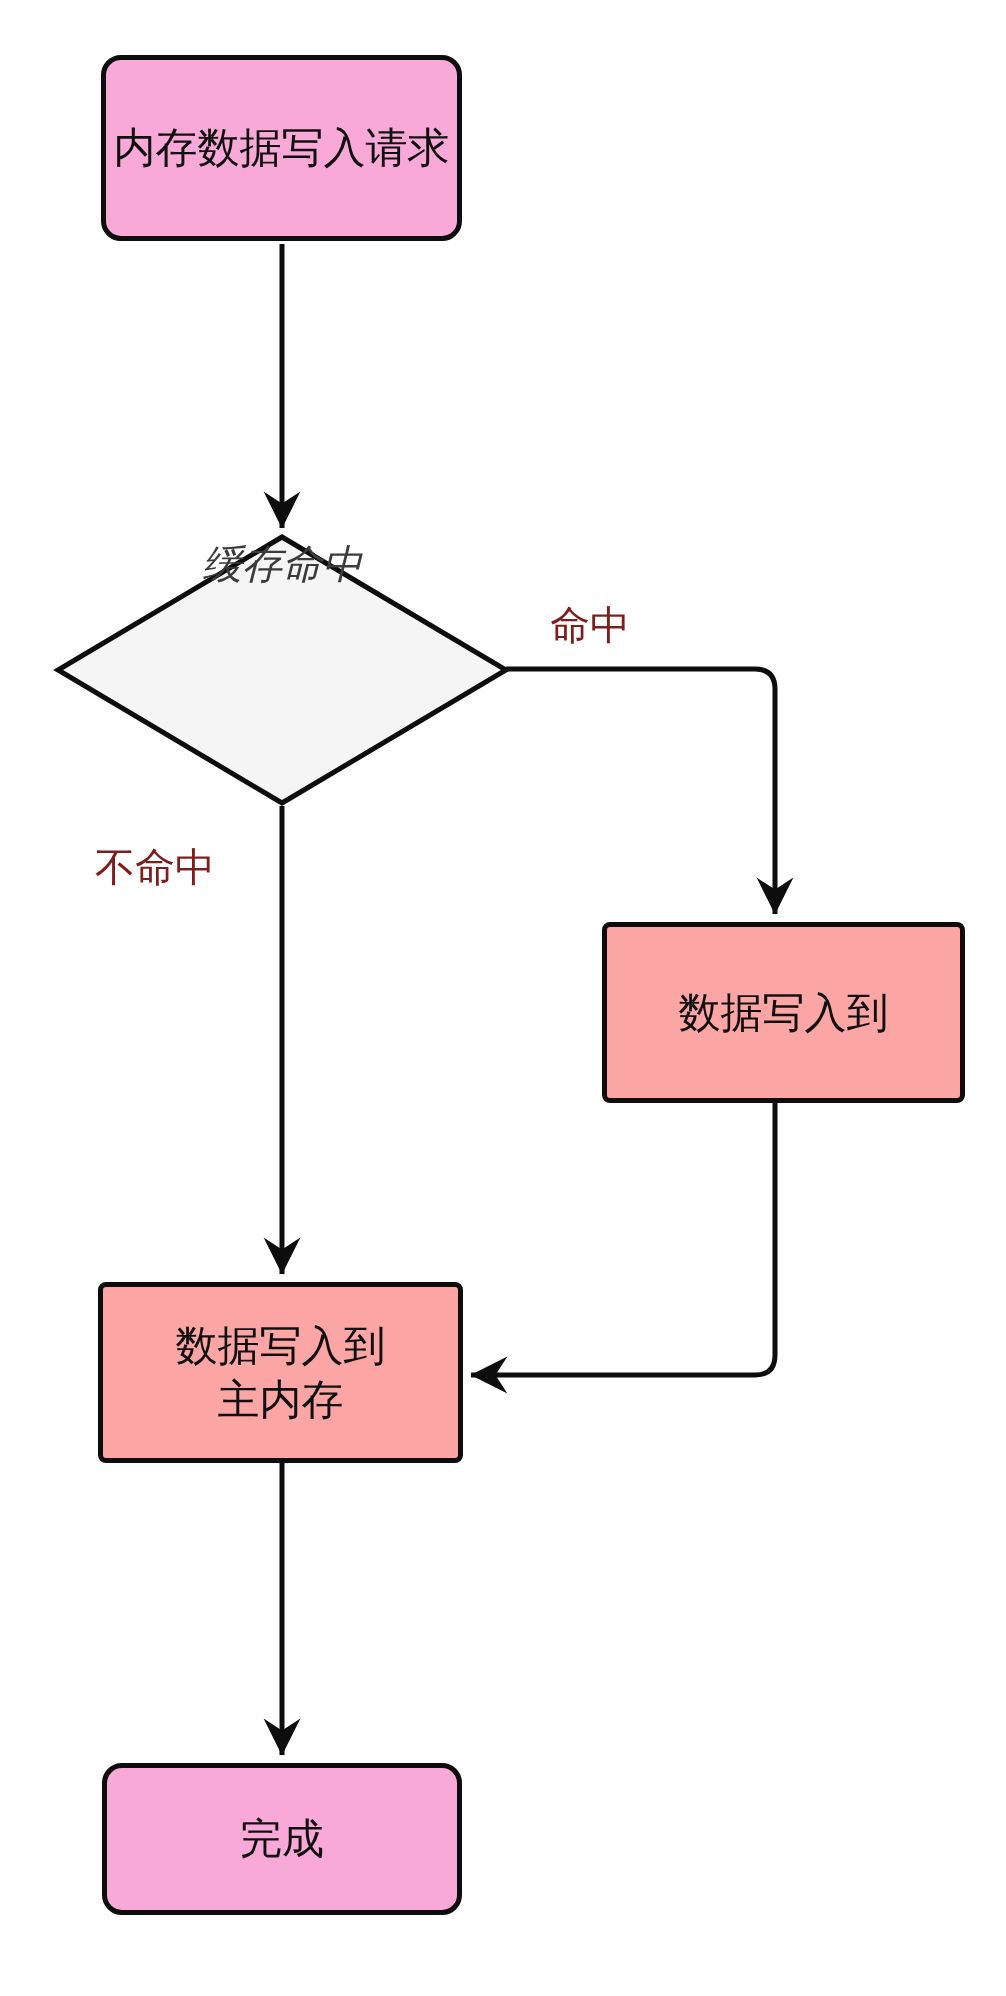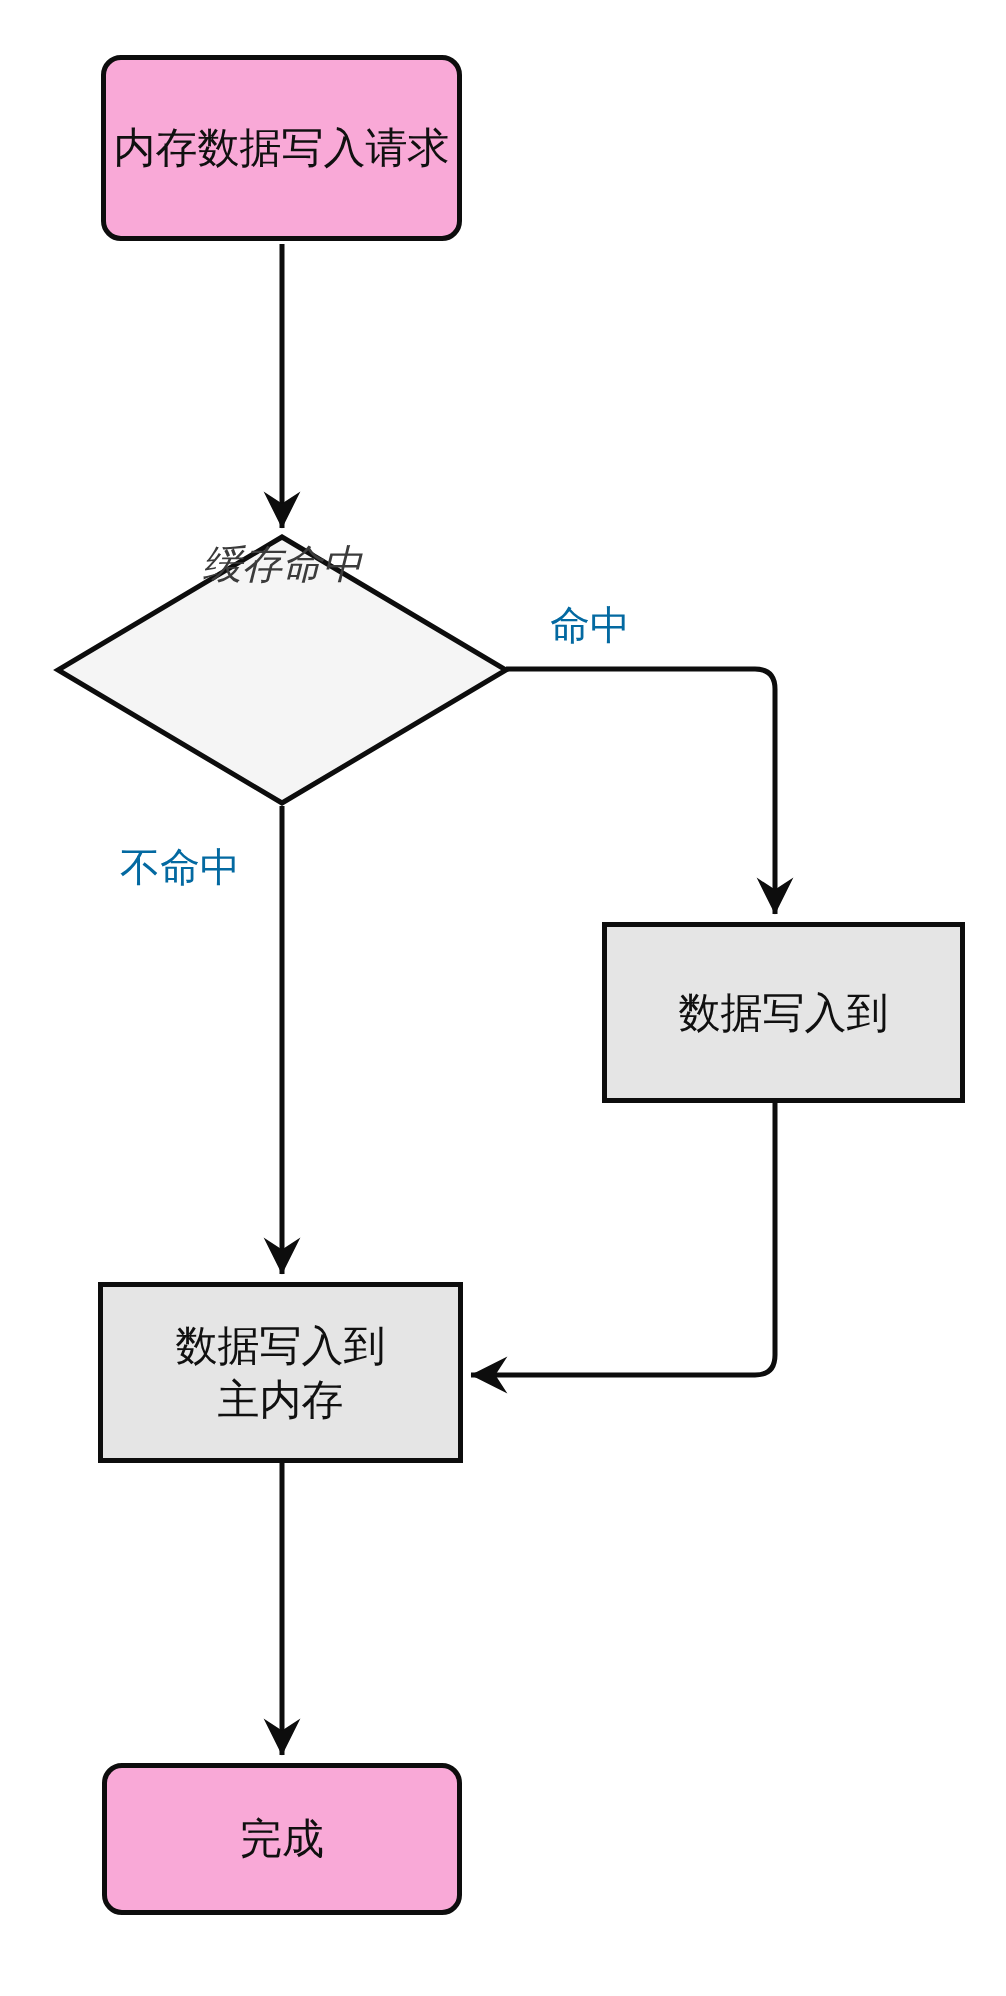--- a/index.html
+++ b/index.html
@@ -34,22 +34,22 @@
     color: #101010;
     font-size: 42px;
     font-weight: 500;
     line-height: 54px;
   }
   .terminator {
     background: #f9a9d7;
     border-radius: 20px;
   }
   .process {
-    background: #e5e5e5;
-    border-radius: 0;
+    background: #fca5a5;
+    border-radius: 8px;
   }
   .node-start   { left: 101px; top: 55px;   width: 361px; height: 186px; }
   .node-cache   { left: 602px; top: 922px;  width: 363px; height: 181px; }
   .node-main    { left: 98px;  top: 1282px; width: 365px; height: 181px; }
   .node-end     { left: 102px; top: 1763px; width: 360px; height: 152px; }
   .decision-label {
     position: absolute;
     left: 58px;
     top: 537px;
     width: 448px;
@@ -59,25 +59,25 @@
     justify-content: center;
     font-size: 40px;
     font-weight: 500;
     color: #3b3b3b;
     font-style: italic;
   }
   .edge-label {
     position: absolute;
     font-size: 40px;
     font-weight: 500;
-    color: #0369a1;
+    color: #7f1d1d;
     white-space: nowrap;
   }
   .edge-label-hit  { left: 550px; top: 598px; }
-  .edge-label-miss { left: 95px;  top: 840px; margin-left: 25px; }
+  .edge-label-miss { left: 95px;  top: 840px; }
 </style>
 </head>
 <body>
 
 <div class="canvas">
 
   <svg class="edges-svg" width="1006" height="1996" viewBox="0 0 1006 1996" xmlns="http://www.w3.org/2000/svg">
     <defs>
       <marker id="arrowhead" viewBox="0 0 10 10" refX="9.5" refY="5" markerWidth="8" markerHeight="8" markerUnits="strokeWidth" orient="auto">
         <path d="M0.4,0.4 L9.6,5 L0.4,9.6 L3.4,5 Z" fill="#0d0d0d"></path>

